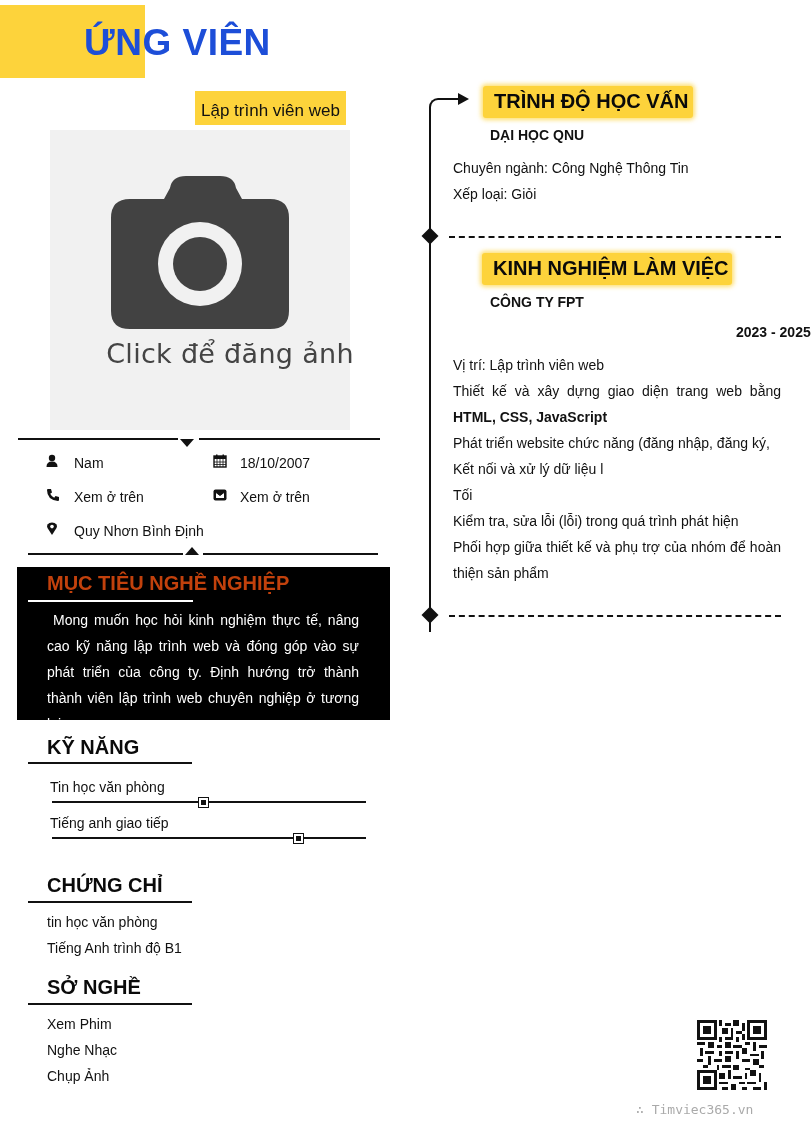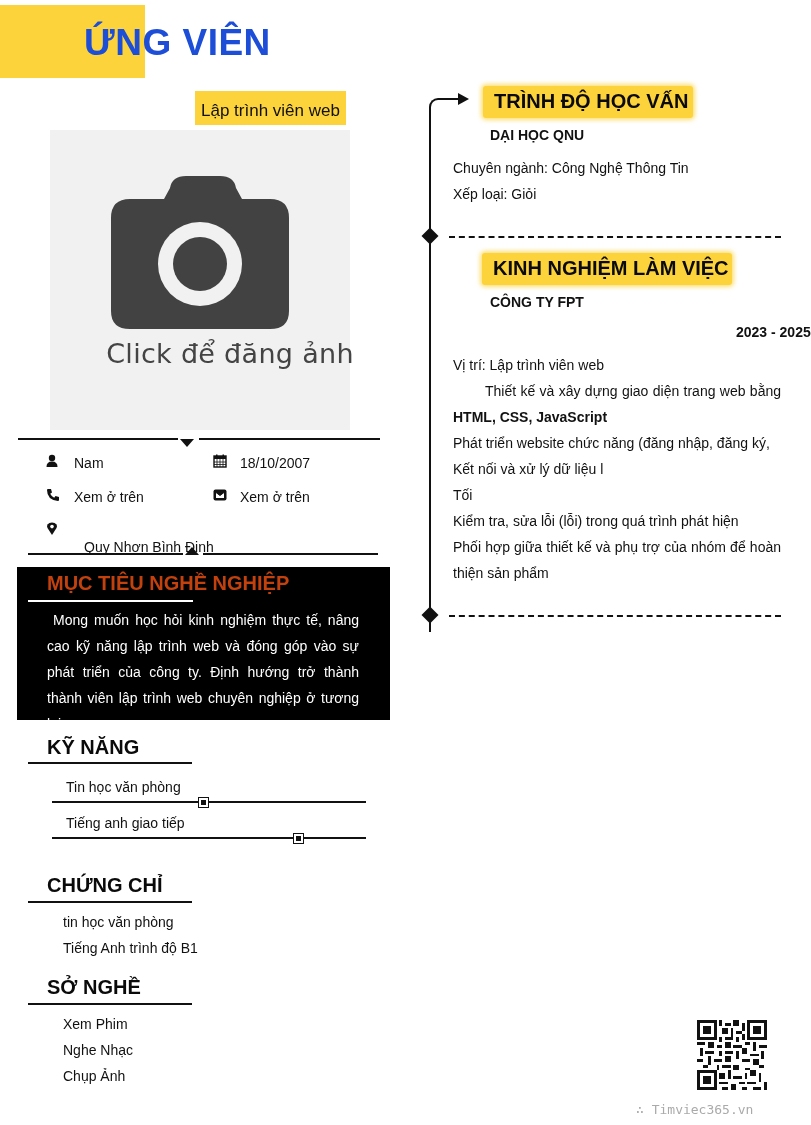--- a/index.html
+++ b/index.html
@@ -27,21 +27,21 @@
 
   
   .objective { left: 17px; top: 567px; width: 373px; height: 153px; background: #000; }
   .obj-title { position: absolute; left: 30px; top: 5px; color: #c2410c; font-size: 20px; font-weight: bold; white-space: nowrap; }
   .obj-line { position: absolute; left: 11px; top: 33px; width: 165px; height: 2px; background: #fff; }
   .obj-text { position: absolute; left: 30px; top: 40px; width: 312px; color: #fff; font-size: 14px; line-height: 26px; text-align: justify; }
 
   
   .sec-title { font-size: 20px; font-weight: bold; color: #0a0a0a; white-space: nowrap; }
   .sec-line { height: 2px; background: #111; width: 164px; }
-  .item { font-size: 14px; color: #111; white-space: nowrap; margin-left: 16px; }
+  .item { font-size: 14px; color: #111; white-space: nowrap; }
 
   .skill-track { height: 2px; background: #111; }
   .skill-knob { width: 11px; height: 11px; background: #fff; border: 1.5px solid #111; }
   .skill-knob::after { content: ""; position: absolute; left: 1.5px; top: 1.5px; width: 5px; height: 5px; background: #111; }
 
   
   .tl-vertical { left: 429px; top: 112px; width: 2px; height: 520px; background: #111; }
   .tl-corner { left: 429px; top: 98px; width: 16px; height: 16px; border-left: 2px solid #111; border-top: 2px solid #111; border-top-left-radius: 9px; }
   .tl-arrowline { left: 443px; top: 98px; width: 16px; height: 2px; background: #111; }
   .tl-arrowhead { left: 458px; top: 93px; width: 0; height: 0; border-top: 6px solid transparent; border-bottom: 6px solid transparent; border-left: 11px solid #111; }
@@ -103,21 +103,21 @@
   <rect x="0.5" y="1.5" width="13" height="11" rx="2" fill="#111"></rect>
   <path d="M3 4.5 L7 7.5 L11 4.5 L11 10 L3 10 Z" fill="#fff"></path>
   <path d="M3 4.5 L7 7.5 L11 4.5" stroke="#111" stroke-width="1" fill="none"></path>
 </svg>
 <div class="abs ci" style="left:240px; top:489px;">Xem ở trên</div>
 
 <svg class="ci-icon" style="left:45px; top:522px;" viewBox="0 0 14 14">
   <path d="M7 13 L2.5 6 Q1.5 4 2.5 2.5 Q4 0.5 7 0.5 Q10 0.5 11.5 2.5 Q12.5 4 11.5 6 Z" fill="#111"></path>
   <circle cx="7" cy="4.6" r="1.8" fill="#fff"></circle>
 </svg>
-<div class="abs ci" style="left:84px; top:523px;margin-top:16px;">Quy Nhơn Bình Định</div>
+<div class="abs ci" style="left:74px; top:523px;">Quy Nhơn Bình Định</div>
 
 <div class="abs line" style="left:28px; top:553px; width:155px;"></div>
 <div class="abs tri-up" style="left:185px; top:547px;"></div>
 <div class="abs line" style="left:203px; top:553px; width:175px;"></div>
 
 <div class="abs objective">
   <div class="obj-title">MỤC TIÊU NGHỀ NGHIỆP</div>
   <div class="obj-line"></div>
   <div class="obj-text" style="text-indent:6px;">Mong muốn học hỏi kinh nghiệm thực tế, nâng cao kỹ năng lập trình web và đóng góp vào sự phát triển của công ty. Định hướng trở thành thành viên lập trình web chuyên nghiệp ở tương lai.</div>
 </div>
@@ -158,21 +158,21 @@
 <div class="abs diamond" style="left:424px; top:230px;"></div>
 <div class="abs dash" style="left:449px; top:236px; width:332px;"></div>
 
 <div class="abs brush" style="left:482px; top:253px; width:250px;"></div>
 <div class="abs brush-title" style="left:493px; top:257px;">KINH NGHIỆM LÀM VIỆC</div>
 <div class="abs r-bold" style="left:453px; top:294px;">CÔNG TY FPT</div>
 <div class="abs r-bold" style="left:699px; top:324px;">2023 - 2025</div>
 
 <div class="abs r-desc">
   <div>Vị trí: Lập trình viên web</div>
-  <div style="text-align:justify; text-align-last:justify;margin-left:32px;"><span>Thiết kế và xây dựng giao diện trang web bằng</span></div>
+  <div style="text-align:justify; text-align-last:justify;"><span>Thiết kế và xây dựng giao diện trang web bằng</span></div>
   <div style="font-weight:bold;">HTML, CSS, JavaScript</div>
   <div style="white-space:nowrap;">Phát triển website chức năng (đăng nhập, đăng ký,</div>
   <div>Kết nối và xử lý dữ liệu l</div>
   <div>Tối</div>
   <div>Kiểm tra, sửa lỗi (lỗi) trong quá trình phát hiện</div>
   <div>Phối hợp giữa thiết kế và phụ trợ của nhóm để hoàn thiện sản phẩm</div>
 </div>
 
 <div class="abs diamond" style="left:424px; top:609px;"></div>
 <div class="abs dash" style="left:449px; top:615px; width:332px;"></div>

